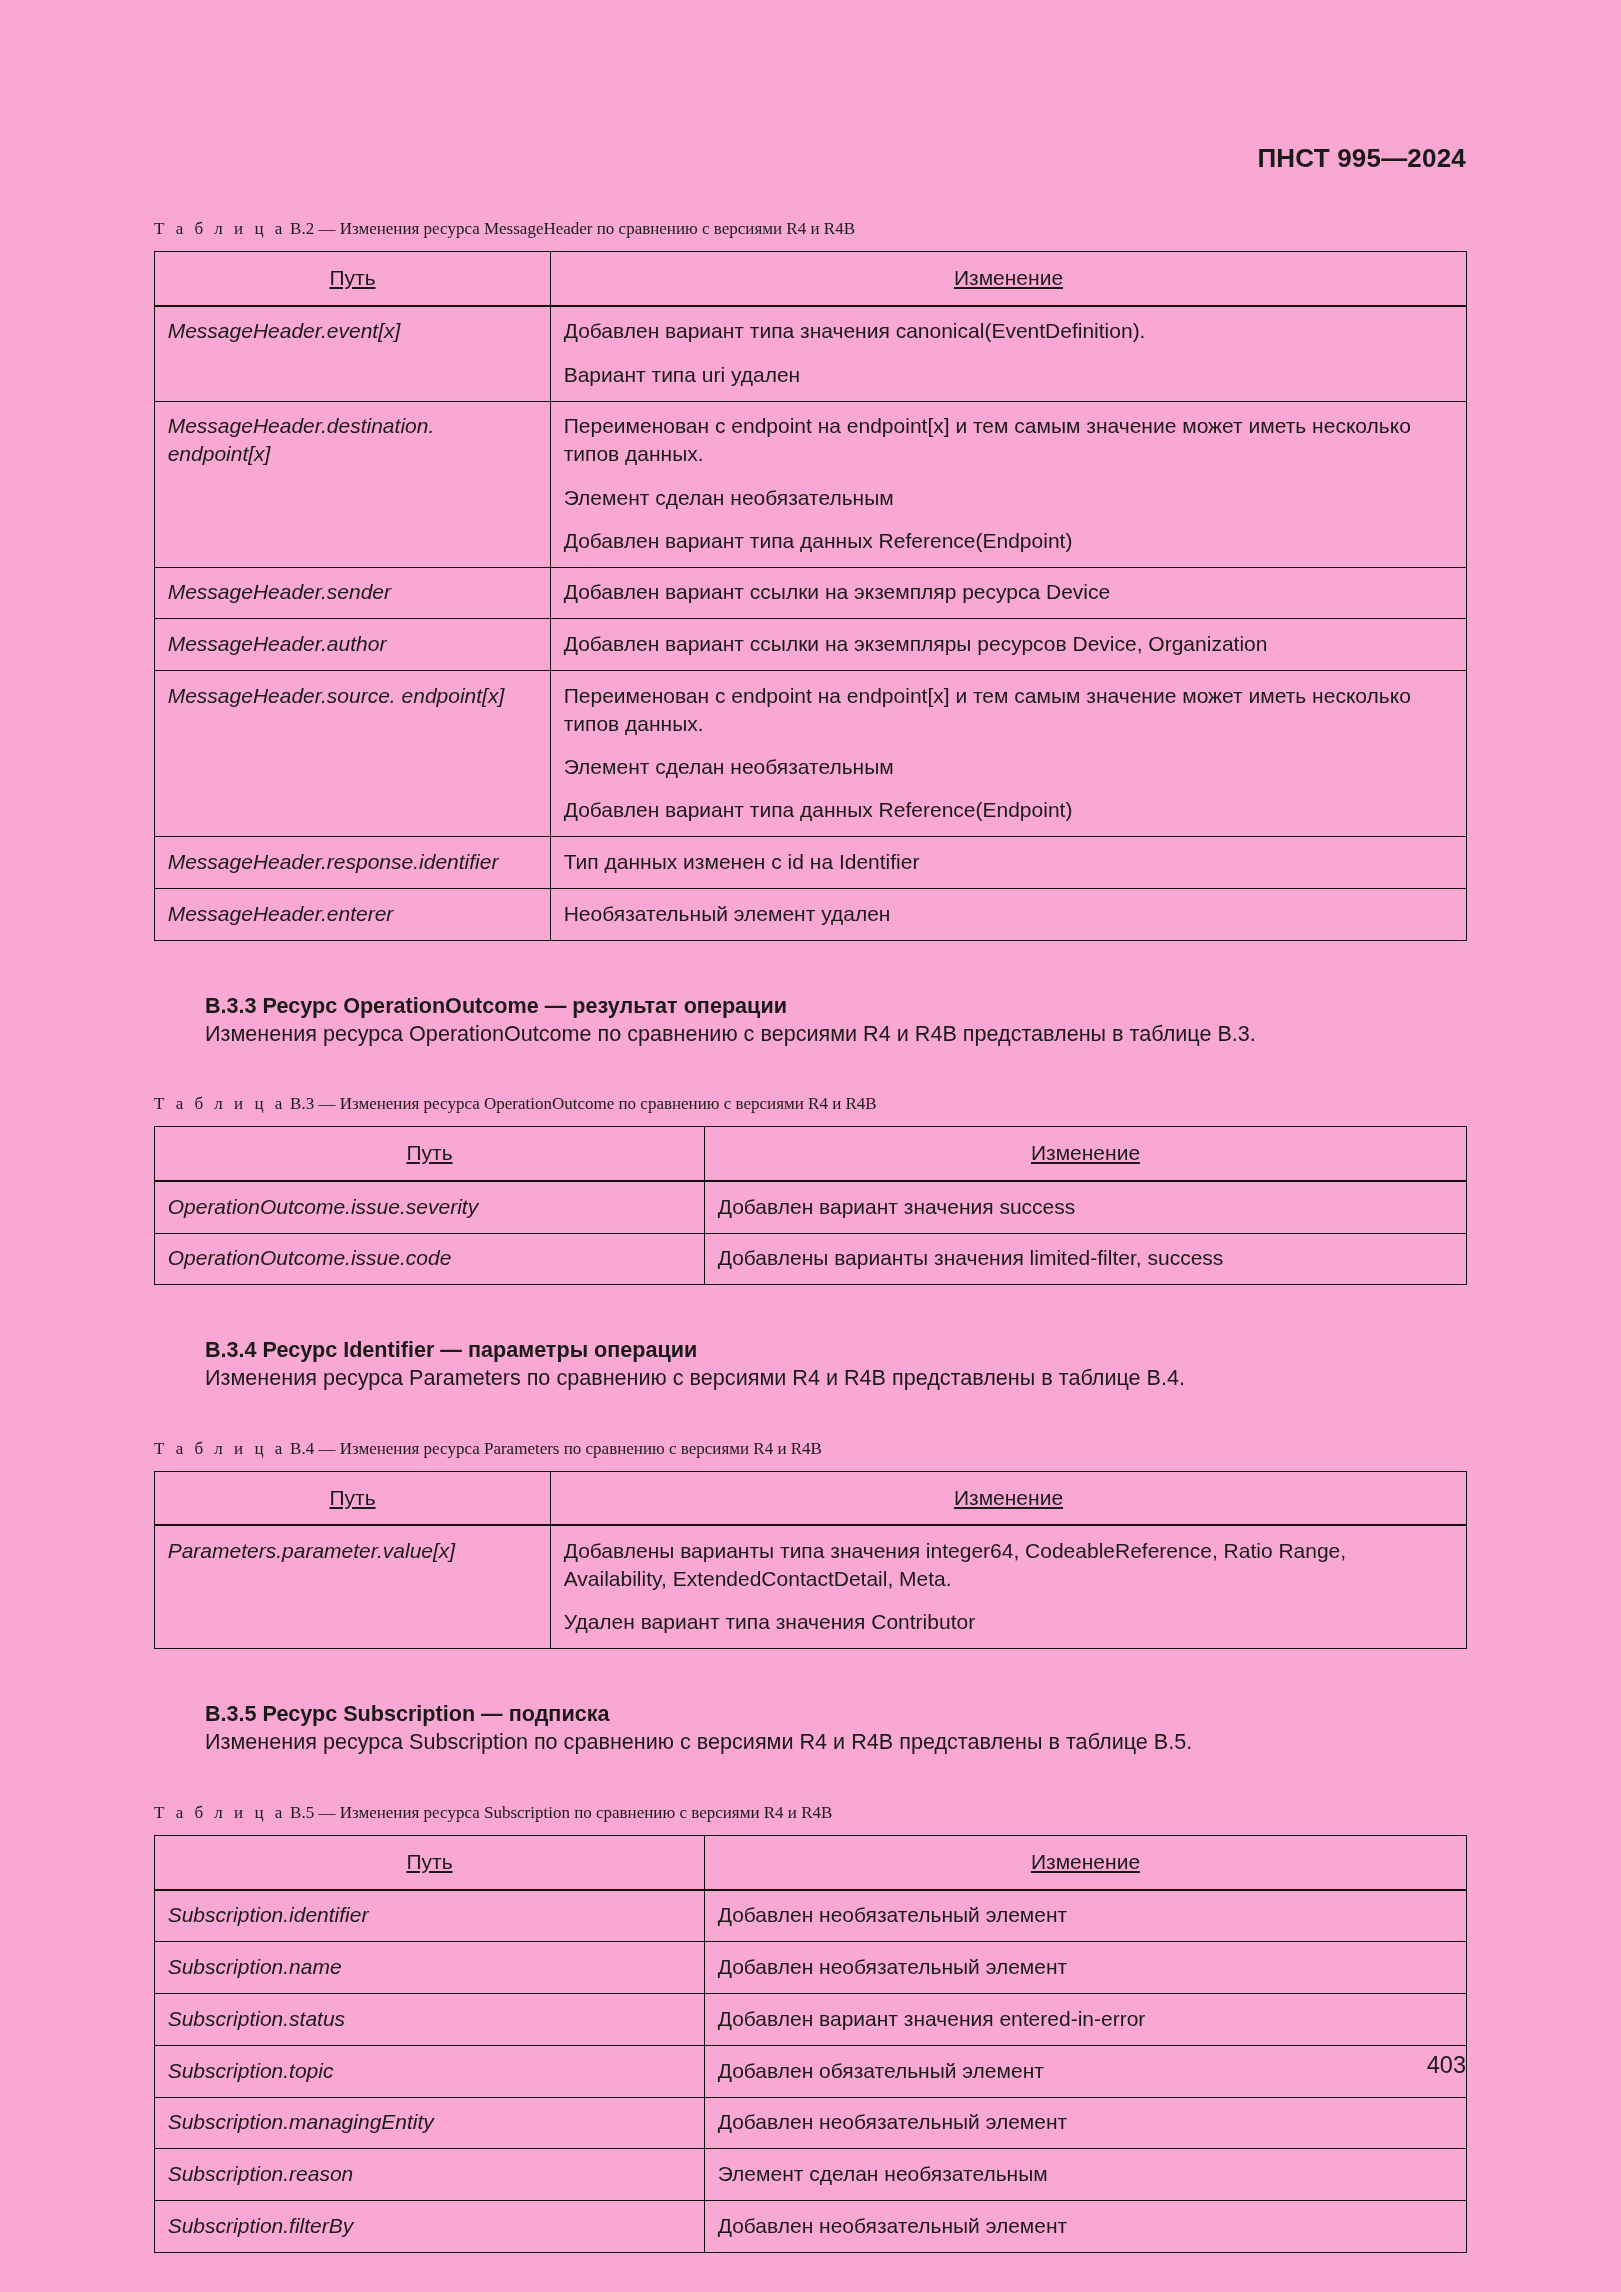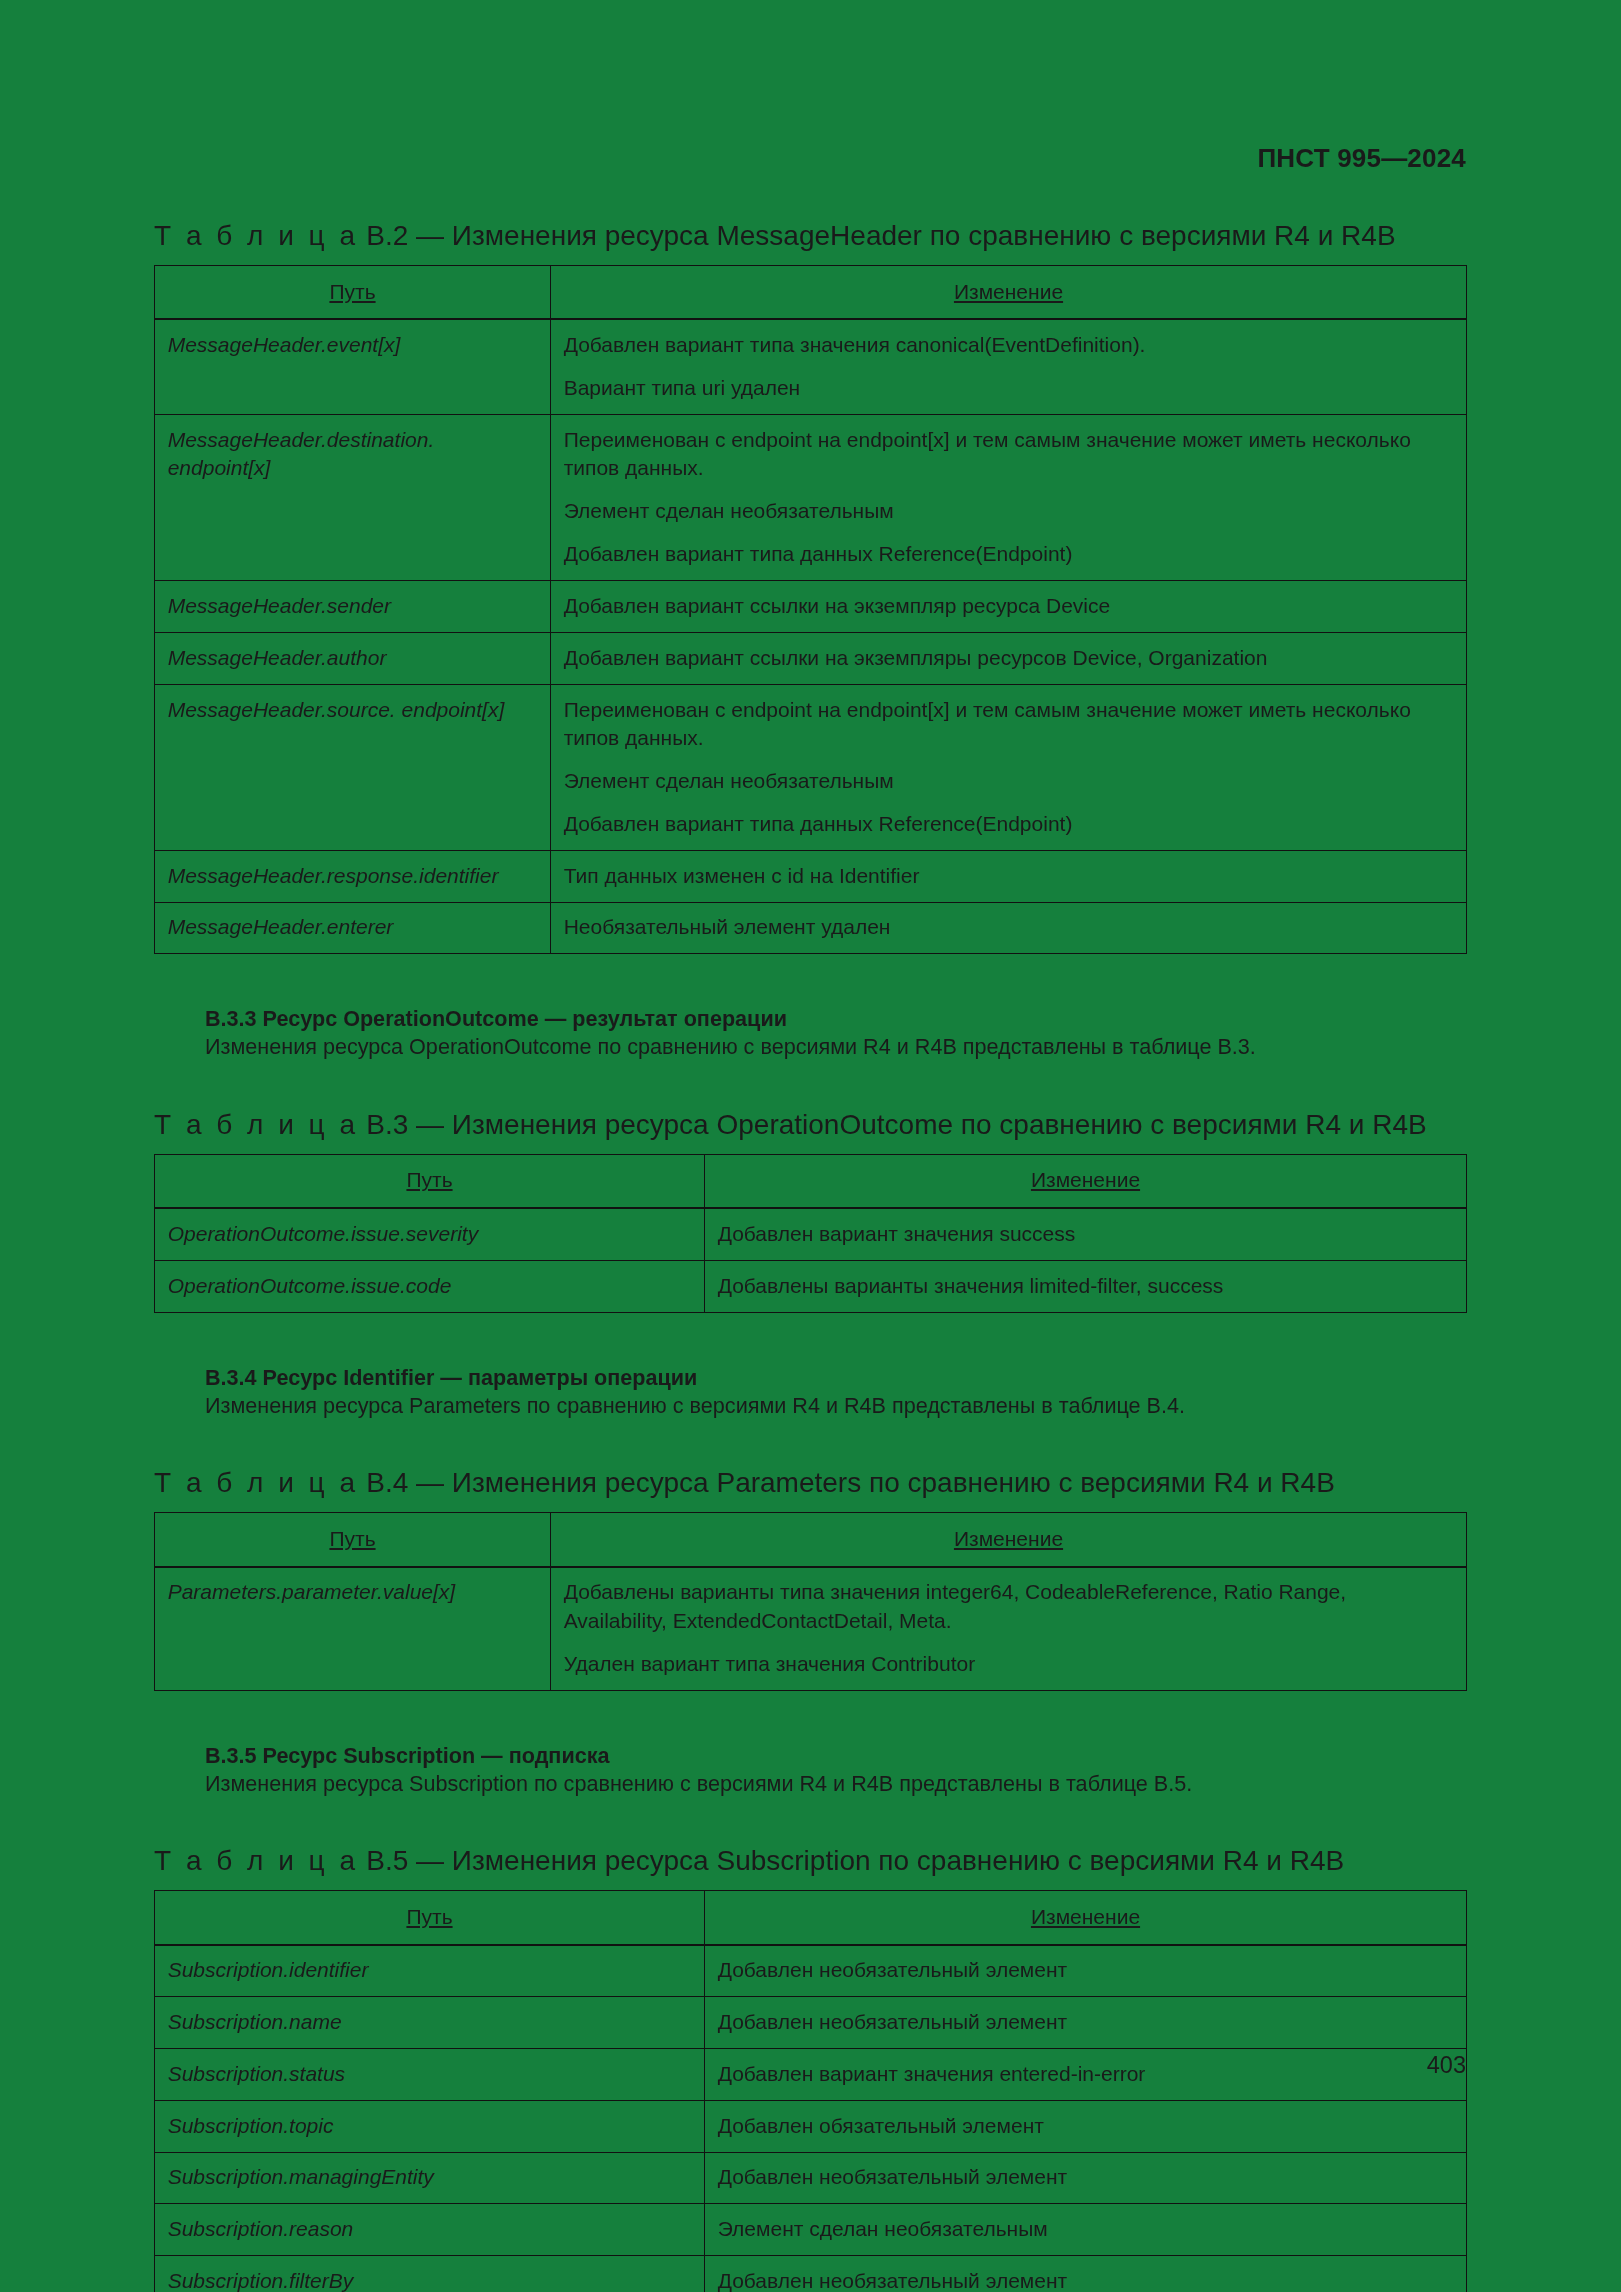--- a/index.html
+++ b/index.html
@@ -5,21 +5,21 @@
 <style>
   html, body {
     margin: 0;
     padding: 0;
     background: #ffffff;
   }
   .page {
     position: relative;
     width: 1621px;
     height: 2293px;
-    background: #15803d;
+    background: #f9a8d4;
     font-family: "Liberation Sans", sans-serif;
     color: #1a1a1a;
     box-sizing: border-box;
     overflow: hidden;
   }
 
   
   .page-header {
     position: absolute;
     top: 145px;
@@ -41,24 +41,25 @@
   
   .content {
     position: absolute;
     top: 218px;
     left: 154px;
     width: 1313px;
   }
 
   
   .table-caption {
-    font-size: 28px;
+    font-size: 17px;
     line-height: 1.25;
     margin: 0 0 11.8px 0;
     white-space: nowrap;
+    font-family: Liberation Serif, serif;
   }
   .table-caption .tbl-word {
     letter-spacing: 3.5px;
   }
 
   
   .section-heading {
     font-size: 21.6px;
     font-weight: bold;
     margin: 0;

